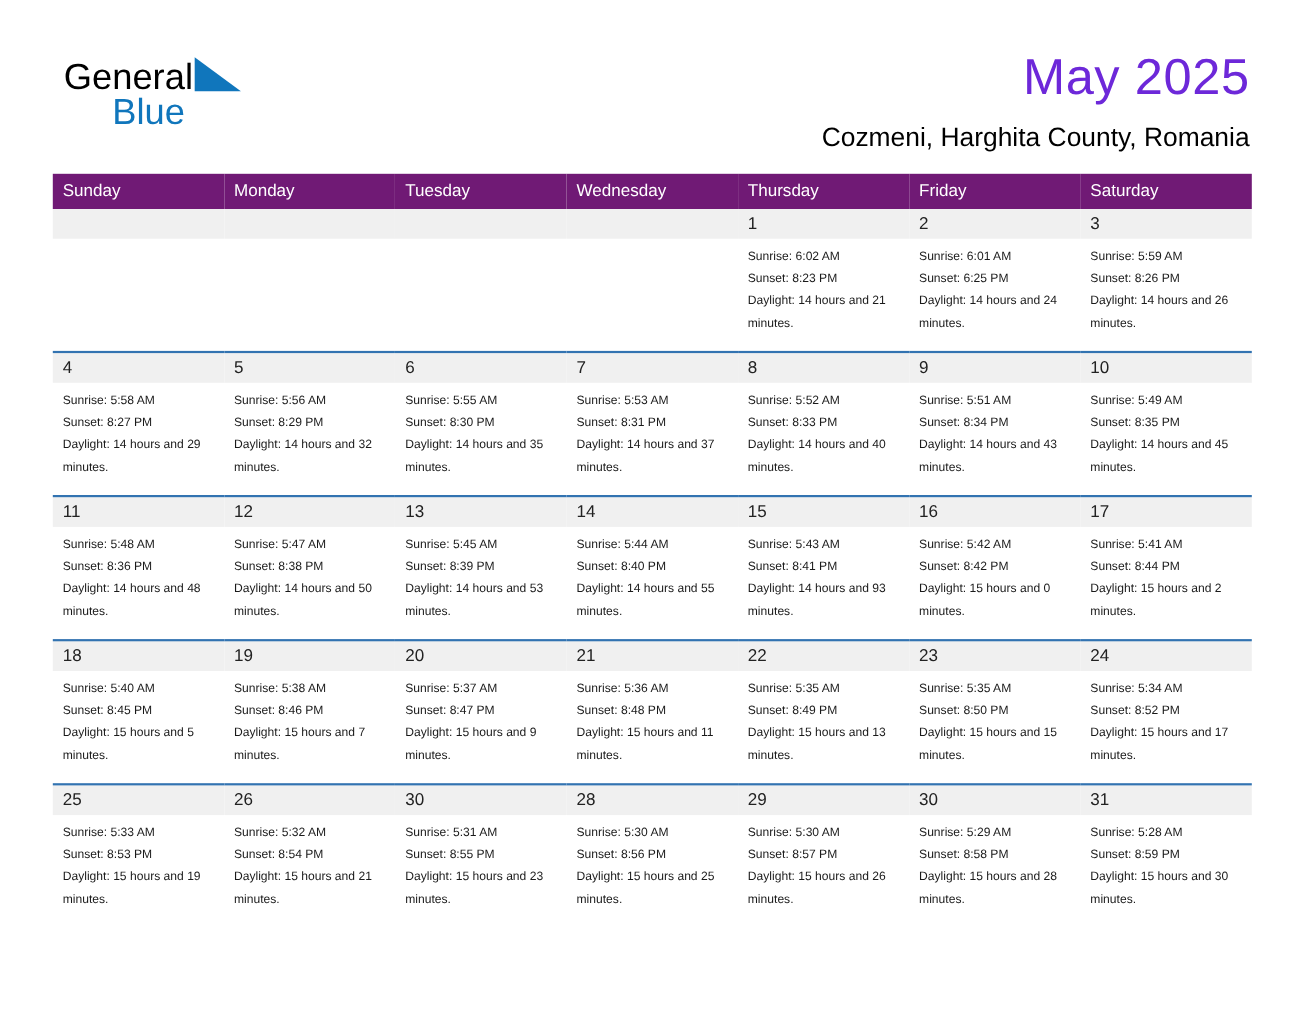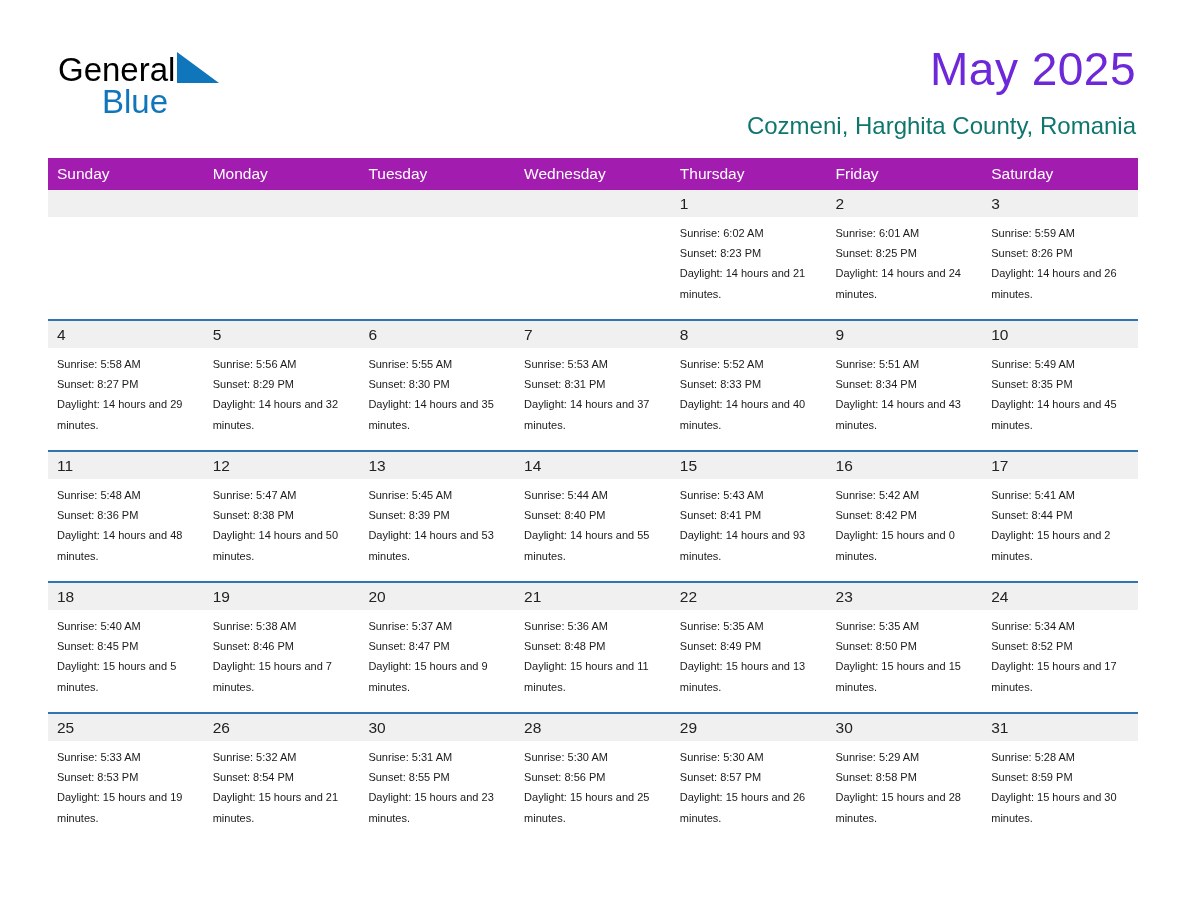--- a/index.html
+++ b/index.html
@@ -66,37 +66,37 @@
     font-weight: 400;
     color: #6d28d9;
     letter-spacing: 0.5px;
   }
   .location {
     position: absolute;
     right: 52px;
     top: 112px;
     font-size: 24px;
     font-weight: 400;
-    color: #0f766e;
+    color: #000000;
   }
 
   
   .calendar {
     position: absolute;
     left: 48px;
     top: 158px;
     width: 1090px;
   }
   .cal-table {
     width: 100%;
     border-collapse: collapse;
     table-layout: fixed;
   }
   .cal-table th {
-    background: #a21caf;
+    background: #701a75;
     color: #ffffff;
     font-size: 15.5px;
     font-weight: 400;
     text-align: left;
     padding: 7px 0 7px 9px;
     height: 16px;
     box-sizing: content-box;
     border: none;
   }
   .cal-table td {
@@ -186,21 +186,21 @@
               <div class="cell-body">
                 <div>Sunrise: 6:02 AM</div>
                 <div>Sunset: 8:23 PM</div>
                 <div class="daylight-line">Daylight: 14 hours and 21 minutes.</div>
               </div>
             </td>
             <td>
               <div class="daynum-band">2</div>
               <div class="cell-body">
                 <div>Sunrise: 6:01 AM</div>
-                <div>Sunset: 8:25 PM</div>
+                <div>Sunset: 6:25 PM</div>
                 <div class="daylight-line">Daylight: 14 hours and 24 minutes.</div>
               </div>
             </td>
             <td>
               <div class="daynum-band">3</div>
               <div class="cell-body">
                 <div>Sunrise: 5:59 AM</div>
                 <div>Sunset: 8:26 PM</div>
                 <div class="daylight-line">Daylight: 14 hours and 26 minutes.</div>
               </div>

